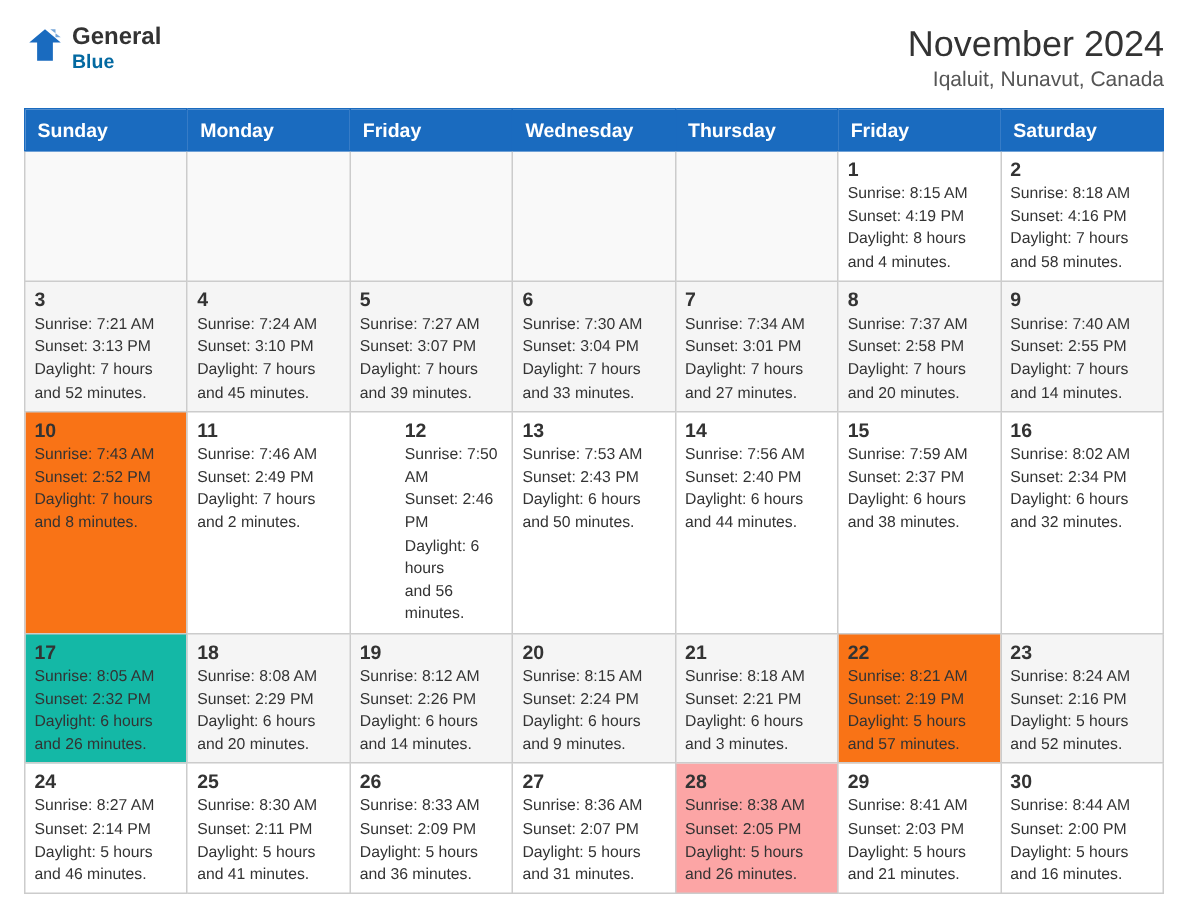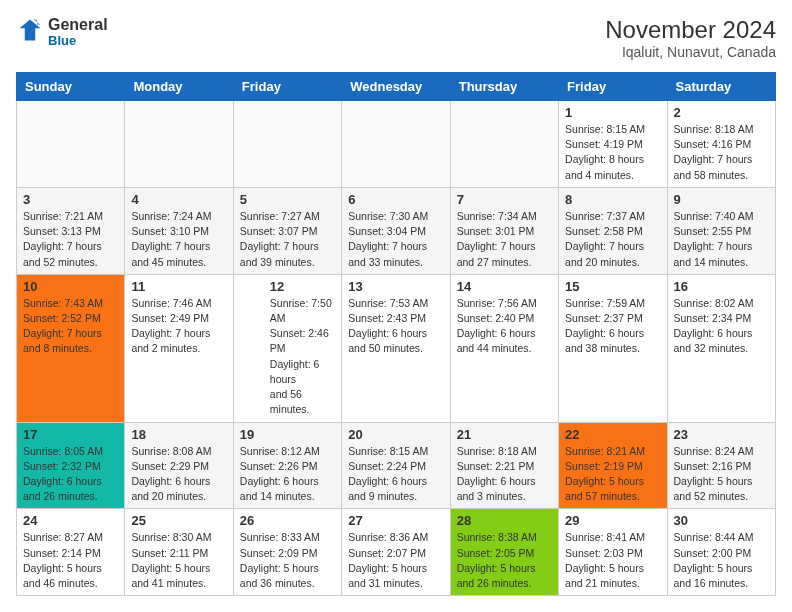--- a/index.html
+++ b/index.html
@@ -246,21 +246,21 @@
           <div class="cell-info">Sunrise: 8:30 AM<br>Sunset: 2:11 PM<br>Daylight: 5 hours<br>and 41 minutes.</div>
         </td>
         <td style="background: rgb(255, 255, 255);">
           <span class="date-num">26</span>
           <div class="cell-info">Sunrise: 8:33 AM<br>Sunset: 2:09 PM<br>Daylight: 5 hours<br>and 36 minutes.</div>
         </td>
         <td style="background: rgb(255, 255, 255);">
           <span class="date-num">27</span>
           <div class="cell-info">Sunrise: 8:36 AM<br>Sunset: 2:07 PM<br>Daylight: 5 hours<br>and 31 minutes.</div>
         </td>
-        <td style="background: #84cc16; margin-left: 45px;">
+        <td style="background: #fca5a5; margin-left: 45px;">
           <span class="date-num">28</span>
           <div class="cell-info">Sunrise: 8:38 AM<br>Sunset: 2:05 PM<br>Daylight: 5 hours<br>and 26 minutes.</div>
         </td>
         <td style="background: rgb(255, 255, 255);">
           <span class="date-num">29</span>
           <div class="cell-info">Sunrise: 8:41 AM<br>Sunset: 2:03 PM<br>Daylight: 5 hours<br>and 21 minutes.</div>
         </td>
         <td style="background: rgb(255, 255, 255);">
           <span class="date-num">30</span>
           <div class="cell-info">Sunrise: 8:44 AM<br>Sunset: 2:00 PM<br>Daylight: 5 hours<br>and 16 minutes.</div>

